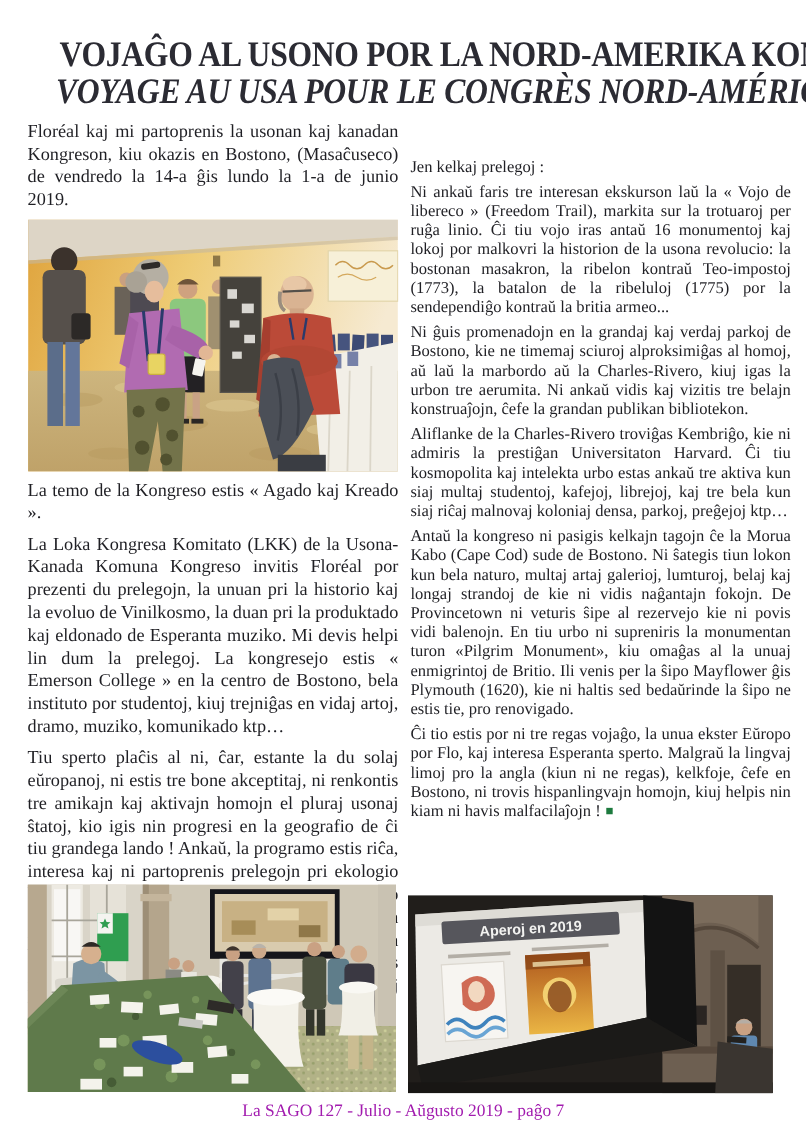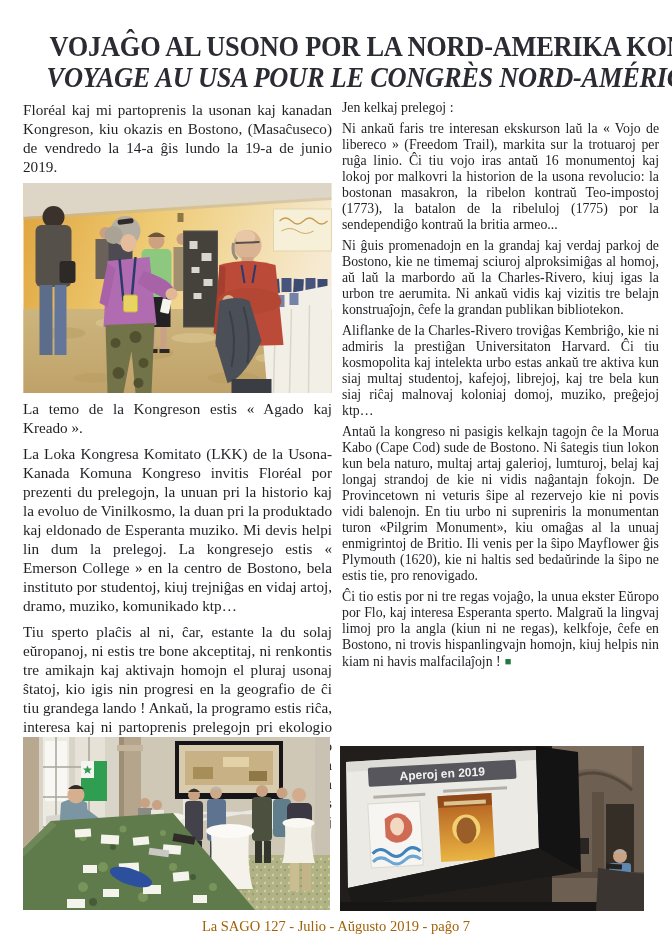--- a/index.html
+++ b/index.html
@@ -19,46 +19,46 @@
     white-space:nowrap;letter-spacing:-0.3px;
   }
   .title-fr{
     display:inline-block;margin:0;
     font-size:30px;font-style:italic;font-weight:600;color:#2b2b33;
     transform:scaleX(0.88);transform-origin:50% 50%;
     white-space:nowrap;letter-spacing:-0.3px;
   }
   .col{position:absolute;top:100px;text-align:justify;}
   .col-left{left:23px;width:309px;font-size:15.2px;line-height:19px;}
-  .col-right{left:342px;width:317px;font-size:13.8px;line-height:16px;}
+  .col-right{left:342px;width:317px;font-size:13.8px;line-height:16px;margin-top:31px;}
   .col-left p{margin:0 0 7px 0;}
   .col-right p{margin:0 0 5px 0;}
   .photo{display:block;margin:0 0 6px 0;}
   .photo svg{display:block;}
   .end-marker{color:#1d7a3e;font-size:11px;vertical-align:1px;padding-left:4px;}
   .bottom-photo-left{position:absolute;left:23px;top:737px;}
   .bottom-photo-right{position:absolute;left:340px;top:746px;}
   .footer{
     position:absolute;left:0;top:918px;width:672px;
-    text-align:center;font-size:14.5px;color:#a16207;
+    text-align:center;font-size:14.5px;color:#a21caf;
   }
   .slide-title-text{font-family:"Liberation Sans", sans-serif;font-weight:bold;}
 </style>
 </head>
 <body>
 
 <div class="page">
 
   <div class="title-block">
     <h1 class="title-eo">VOJAĜO AL USONO POR LA NORD-AMERIKA KONGRESO</h1><br>
     <h2 class="title-fr">VOYAGE AU USA POUR LE CONGRÈS NORD-AMÉRICAIN</h2>
   </div>
 
   <div class="col col-left">
-    <p>Floréal kaj mi partoprenis la usonan kaj kanadan Kongreson, kiu okazis en Bostono, (Masaĉuseco) de vendredo la 14-a ĝis lundo la 19-a de junio 2019.</p>
+    <p>Floréal kaj mi partoprenis la usonan kaj kanadan Kongreson, kiu okazis en Bostono, (Masaĉuseco) de vendredo la 14-a ĝis lundo la 1-a de junio 2019.</p>
 
     <span class="photo">
       <svg width="309" height="210" viewBox="0 0 308 210">
         <defs>
           <linearGradient id="wall1" x1="0" y1="0" x2="1" y2="0.25">
             <stop offset="0" stop-color="#dfa33c"></stop>
               <stop offset="0.45" stop-color="#eecb74"></stop>
               <stop offset="1" stop-color="#f6ead2"></stop>
           </linearGradient>
           <linearGradient id="carpet1" x1="0" y1="0" x2="0" y2="1">
@@ -174,30 +174,30 @@
           <path d="M218,82 L221,100 M232,82 L229,100" stroke="#2a3a6b" stroke-width="2" fill="none"></path>
           <ellipse cx="226" cy="118" rx="32" ry="13" fill="#b34734"></ellipse>
           <circle cx="205" cy="118" r="6" fill="#d9b392"></circle>
           <path d="M196,118 Q214,112 226,118 L238,158 Q220,196 204,200 L192,160 Z" fill="#4b4f57"></path>
           <path d="M206,128 Q214,156 208,184 M220,124 Q228,150 224,180" stroke="#3b3f47" stroke-width="2" fill="none"></path>
           <rect x="208" y="196" width="40" height="14" fill="#3a3d43"></rect>
         </g>
       </svg>
     </span>
 
-    <p>La temo de la Kongreson estis « Agado kaj Kreado ».</p>
+    <p>La temo de la Kongreso estis « Agado kaj Kreado ».</p>
     <p>La Loka Kongresa Komitato (LKK) de la Usona-Kanada Komuna Kongreso invitis Floréal por prezenti du prelegojn, la unuan pri la historio kaj la evoluo de Vinilkosmo, la duan pri la produktado kaj eldonado de Esperanta muziko. Mi devis helpi lin dum la prelegoj. La kongresejo estis « Emerson College » en la centro de Bostono, bela instituto por studentoj, kiuj trejniĝas en vidaj artoj, dramo, muziko, komunikado ktp…</p>
     <p>Tiu sperto plaĉis al ni, ĉar, estante la du solaj eŭropanoj, ni estis tre bone akceptitaj, ni renkontis tre amikajn kaj aktivajn homojn el pluraj usonaj ŝtatoj, kio igis nin progresi en la geografio de ĉi tiu grandega lando ! Ankaŭ, la programo estis riĉa, interesa kaj ni partoprenis prelegojn pri ekologio kaj klimato-ŝanĝiĝo, pri la estonteco de Esperanto fronte al novaj teknologioj de tuja traduko, pri la partopreno de junaj Esperantistoj ĉe UN, kaj pri la 17 celoj por daŭripova evoluo en kiu engaĝiĝas neregistaraj organizoj kunlaborantaj kun UN kaj UNESKO.</p>
   </div>
 
   <div class="col col-right">
     <p>Jen kelkaj prelegoj :</p>
     <p>Ni ankaŭ faris tre interesan ekskurson laŭ la « Vojo de libereco » (Freedom Trail), markita sur la trotuaroj per ruĝa linio. Ĉi tiu vojo iras antaŭ 16 monumentoj kaj lokoj por malkovri la historion de la usona revolucio: la bostonan masakron, la ribelon kontraŭ Teo-impostoj (1773), la batalon de la ribeluloj (1775) por la sendependiĝo kontraŭ la britia armeo...</p>
     <p>Ni ĝuis promenadojn en la grandaj kaj verdaj parkoj de Bostono, kie ne timemaj sciuroj alproksimiĝas al homoj, aŭ laŭ la marbordo aŭ la Charles-Rivero, kiuj igas la urbon tre aerumita. Ni ankaŭ vidis kaj vizitis tre belajn konstruaĵojn, ĉefe la grandan publikan bibliotekon.</p>
-    <p>Aliflanke de la Charles-Rivero troviĝas Kembriĝo, kie ni admiris la prestiĝan Universitaton Harvard. Ĉi tiu kosmopolita kaj intelekta urbo estas ankaŭ tre aktiva kun siaj multaj studentoj, kafejoj, librejoj, kaj tre bela kun siaj riĉaj malnovaj koloniaj domoj, muziko, preĝejoj ktp…</p>
+    <p>Aliflanke de la Charles-Rivero troviĝas Kembriĝo, kie ni admiris la prestiĝan Universitaton Harvard. Ĉi tiu kosmopolita kaj intelekta urbo estas ankaŭ tre aktiva kun siaj multaj studentoj, kafejoj, librejoj, kaj tre bela kun siaj riĉaj malnovaj koloniaj densa, parkoj, preĝejoj ktp…</p>
     <p>Antaŭ la kongreso ni pasigis kelkajn tagojn ĉe la Morua Kabo (Cape Cod) sude de Bostono. Ni ŝategis tiun lokon kun bela naturo, multaj artaj galerioj, lumturoj, belaj kaj longaj strandoj de kie ni vidis naĝantajn fokojn. De Provincetown ni veturis ŝipe al rezervejo kie ni povis vidi balenojn. En tiu urbo ni supreniris la monumentan turon «Pilgrim Monument», kiu omaĝas al la unuaj enmigrintoj de Britio. Ili venis per la ŝipo Mayflower ĝis Plymouth (1620), kie ni haltis sed bedaŭrinde la ŝipo ne estis tie, pro renovigado.</p>
     <p><span>Ĉi tio estis por ni tre regas vojaĝo, la unua ekster Eŭropo por Flo, kaj interesa Esperanta sperto. Malgraŭ la lingvaj limoj pro la angla (kiun ni ne regas),  kelkfoje, ĉefe en Bostono,  ni trovis hispanlingvajn homojn, kiuj helpis nin kiam ni havis malfacilaĵojn !</span><span class="end-marker">■</span></p>
   </div>
 
   <div class="bottom-photo-left">
     <svg width="307" height="173" viewBox="0 0 307 173">
       <defs>
         <pattern id="carp" width="8" height="8" patternUnits="userSpaceOnUse">
           <rect width="8" height="8" fill="#b2b287"></rect>
           <circle cx="2" cy="2" r="1.2" fill="#cfd19c"></circle>

